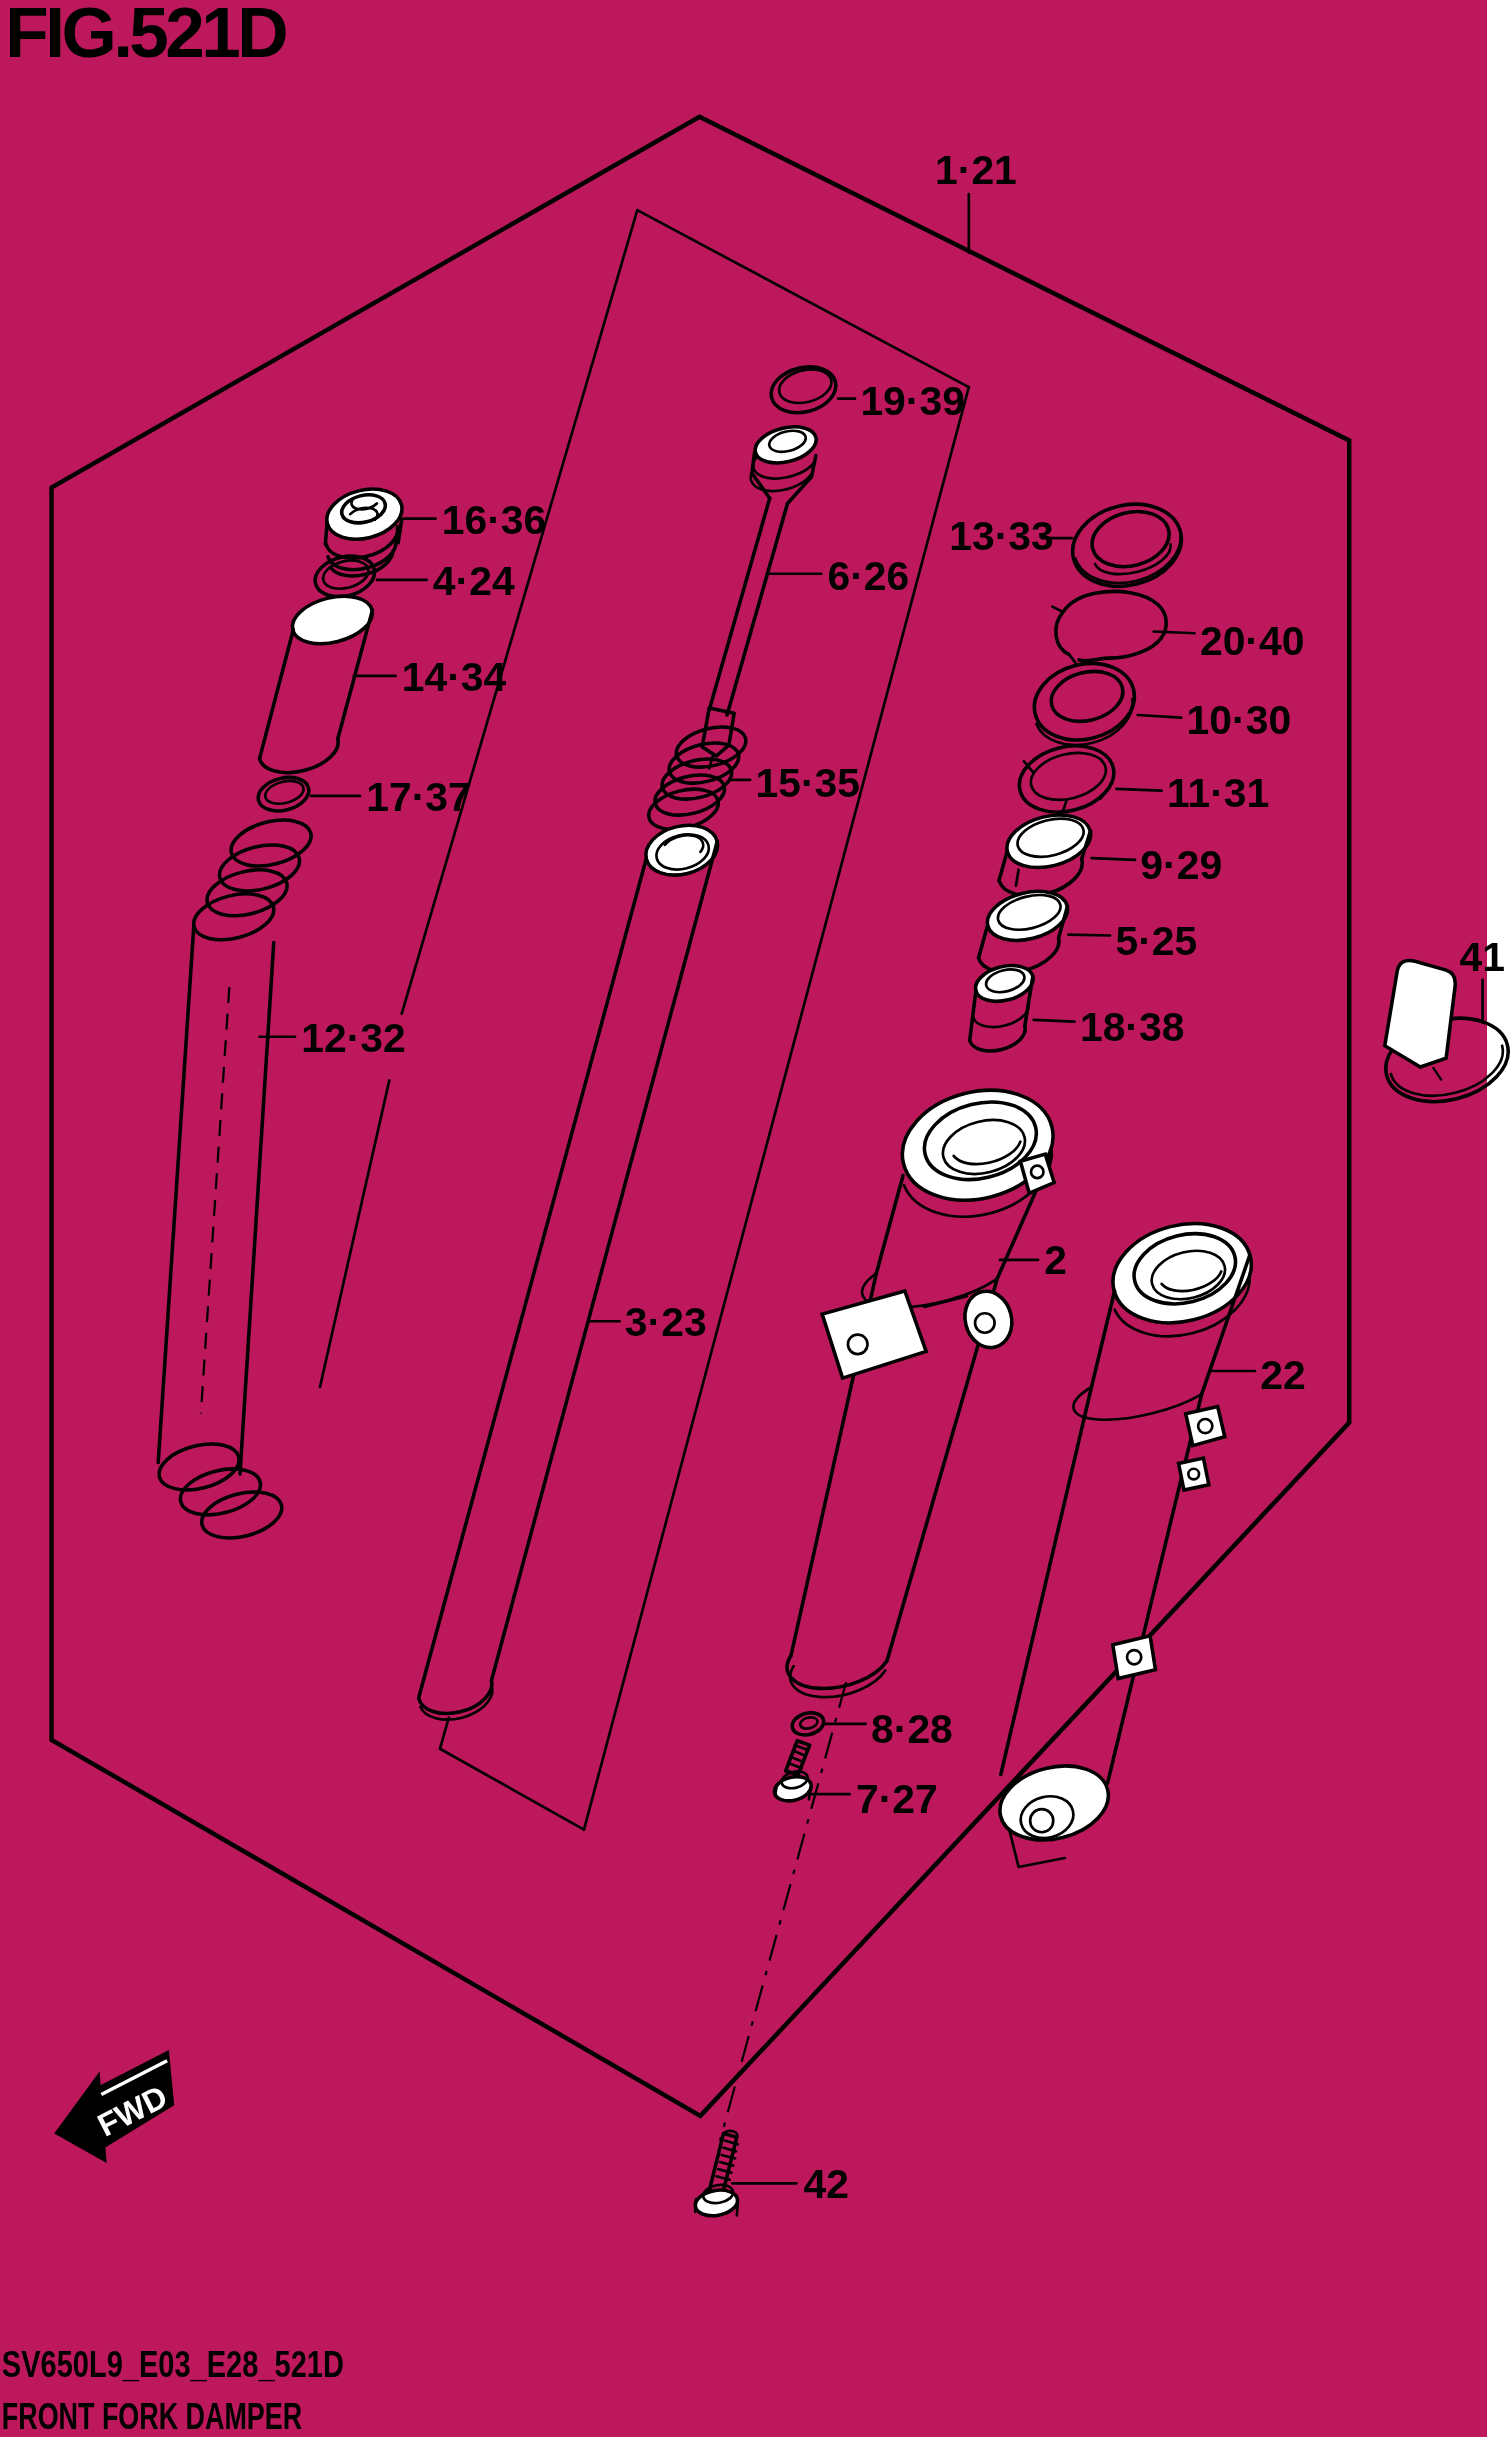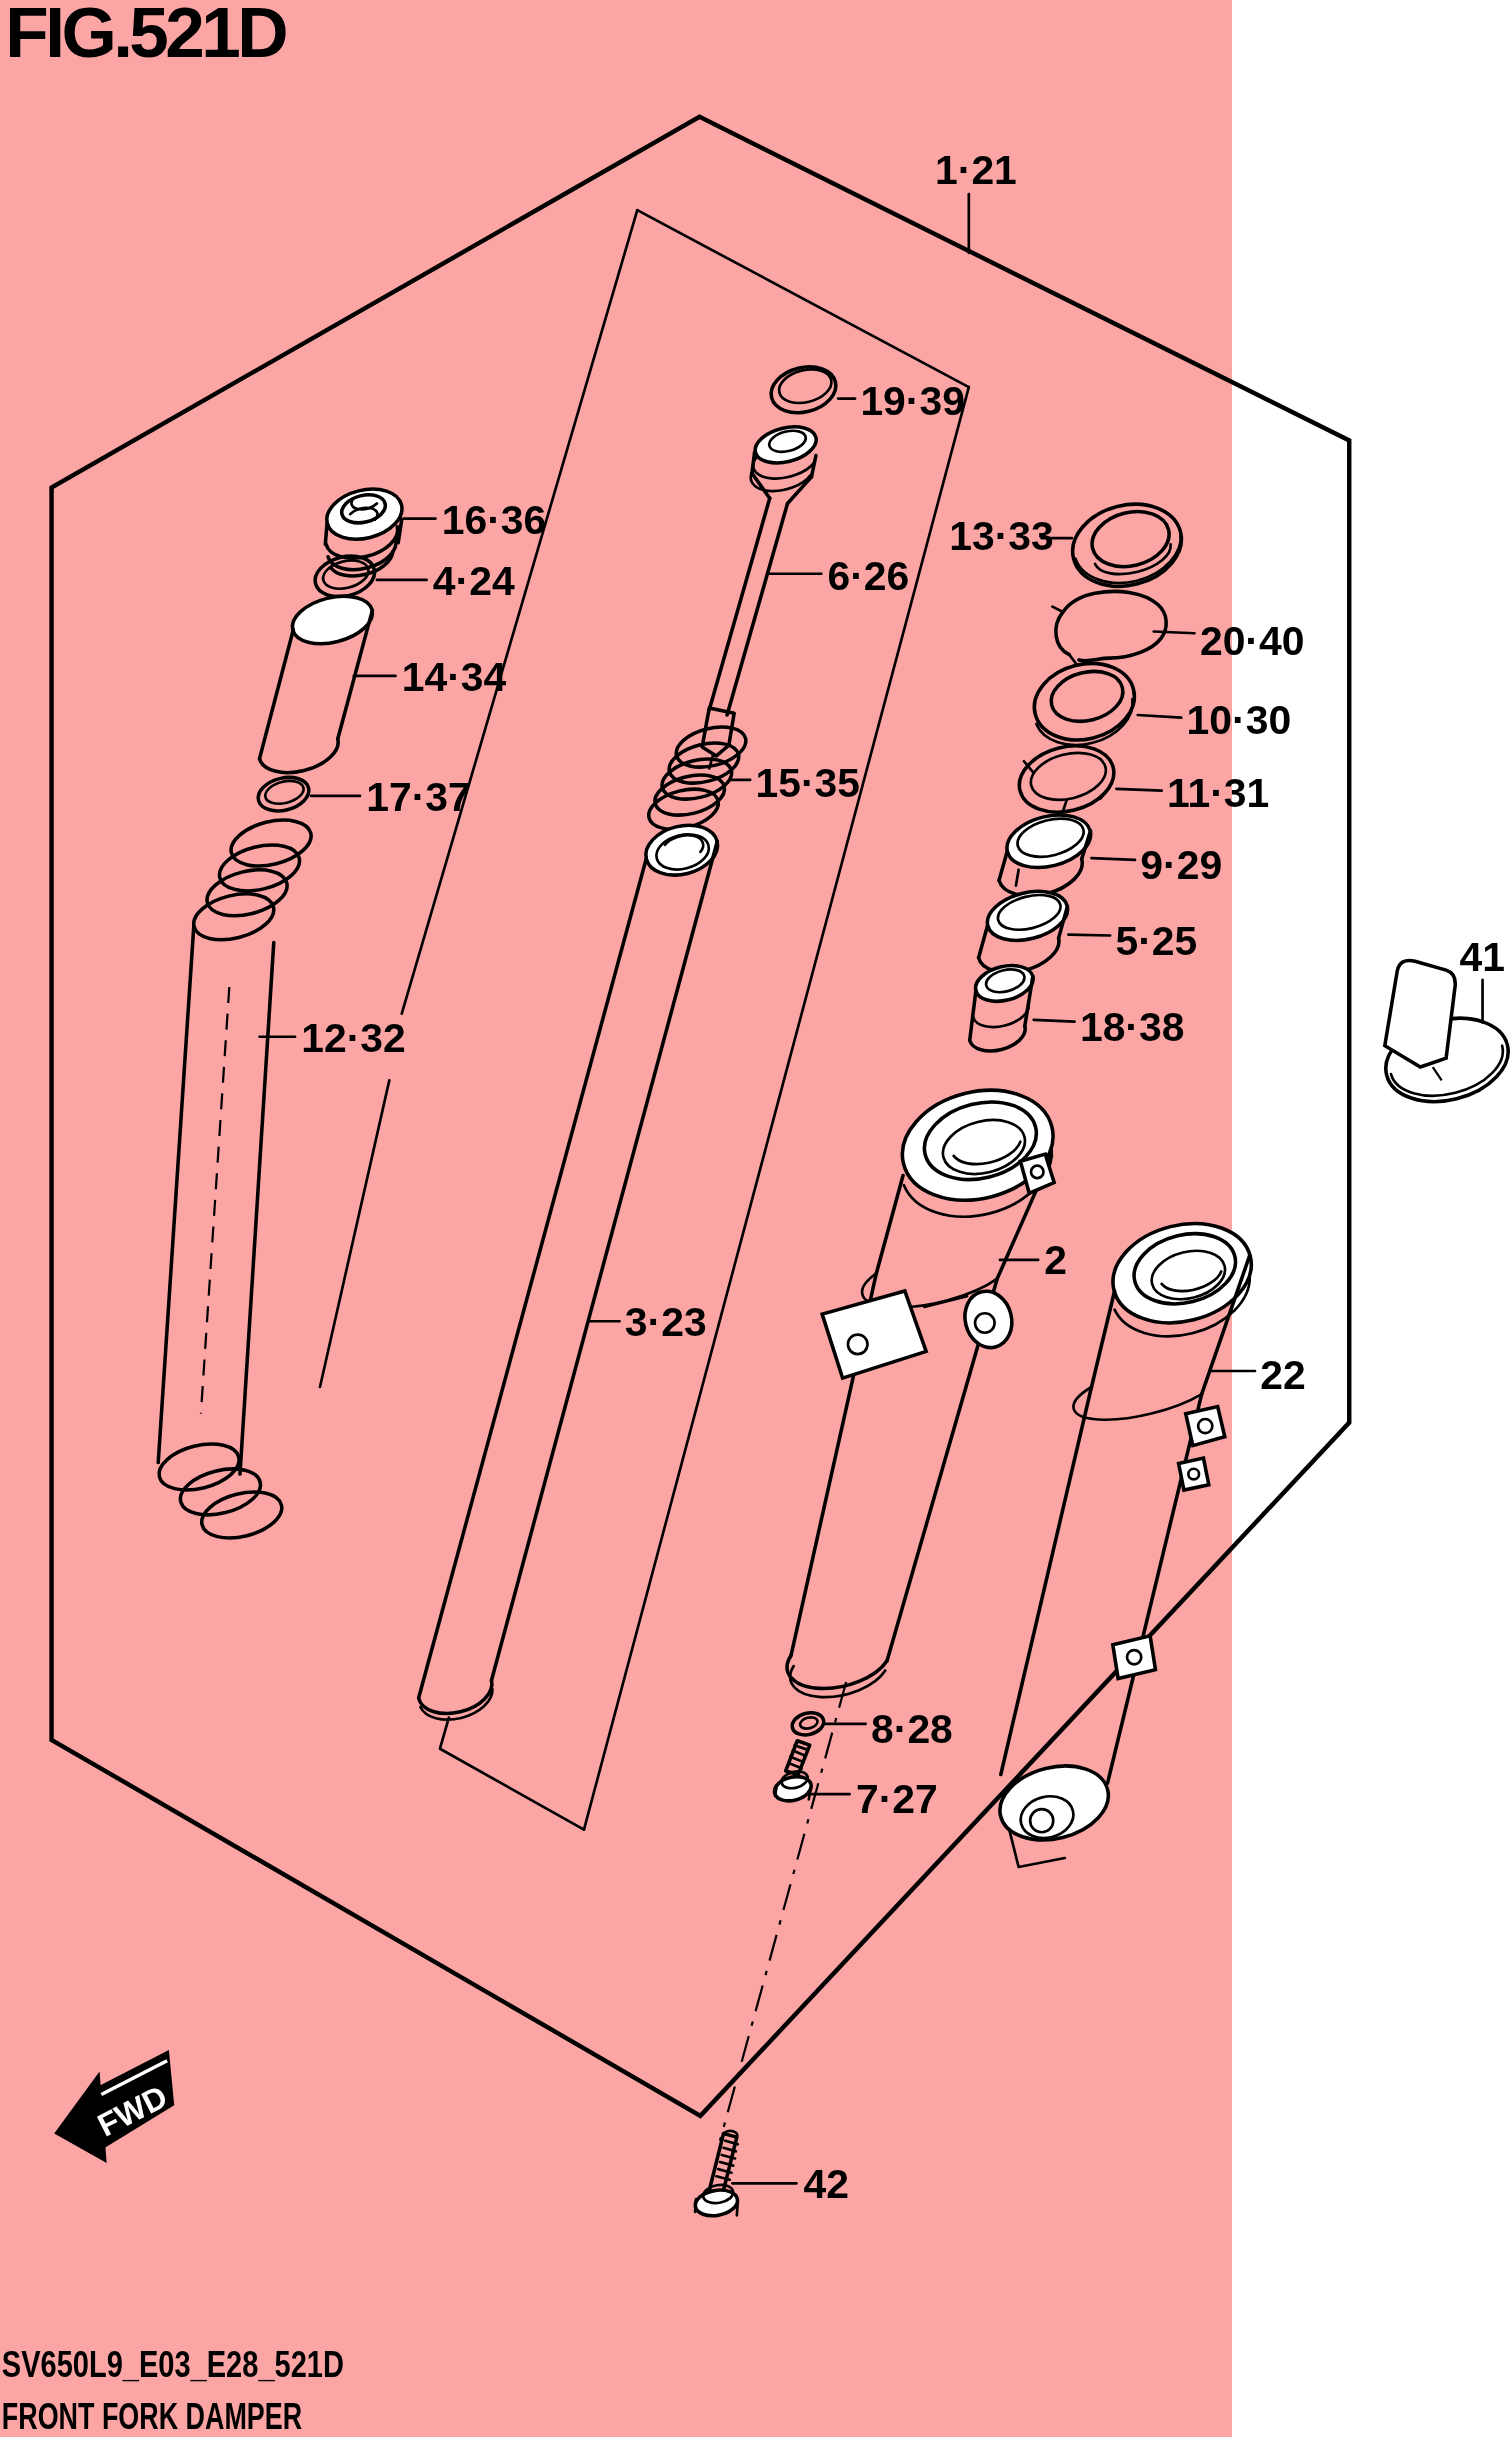--- a/index.html
+++ b/index.html
@@ -1,16 +1,16 @@
 <!DOCTYPE html>
 <html style="font-size:14.2px"><head>
 <meta charset="utf-8">
 <style>
   html,body{margin:0;padding:0;background:#ffffff;}
-  .page{width:1232px;height:2438px;position:relative;background:#fca5a5;}
+  .page{width:1487px;height:2438px;position:relative;background:#be185d;}
   svg{display:block;}
   .ln{fill:none;stroke:#000;stroke-width:4;stroke-linecap:round;stroke-linejoin:round;}
   .thin{stroke-width:3;}
   .wfill{fill:#ffffff;stroke:#000;stroke-width:4;}
   .ldr{fill:none;stroke:#000;stroke-width:3;stroke-linecap:round;}
   .border{fill:none;stroke:#000;stroke-width:5;stroke-linejoin:miter;}
   .dashdot{fill:none;stroke:#000;stroke-width:2.5;stroke-dasharray:30 12 5 12;}
   .dash{fill:none;stroke:#000;stroke-width:2.5;stroke-dasharray:18 12;}
   .lbl{font-family:"Liberation Sans",sans-serif;font-weight:bold;font-size:46px;fill:#000;}
   .title{font-family:"Liberation Sans",sans-serif;font-weight:bold;font-size:80px;fill:#000;letter-spacing:-4px;}

